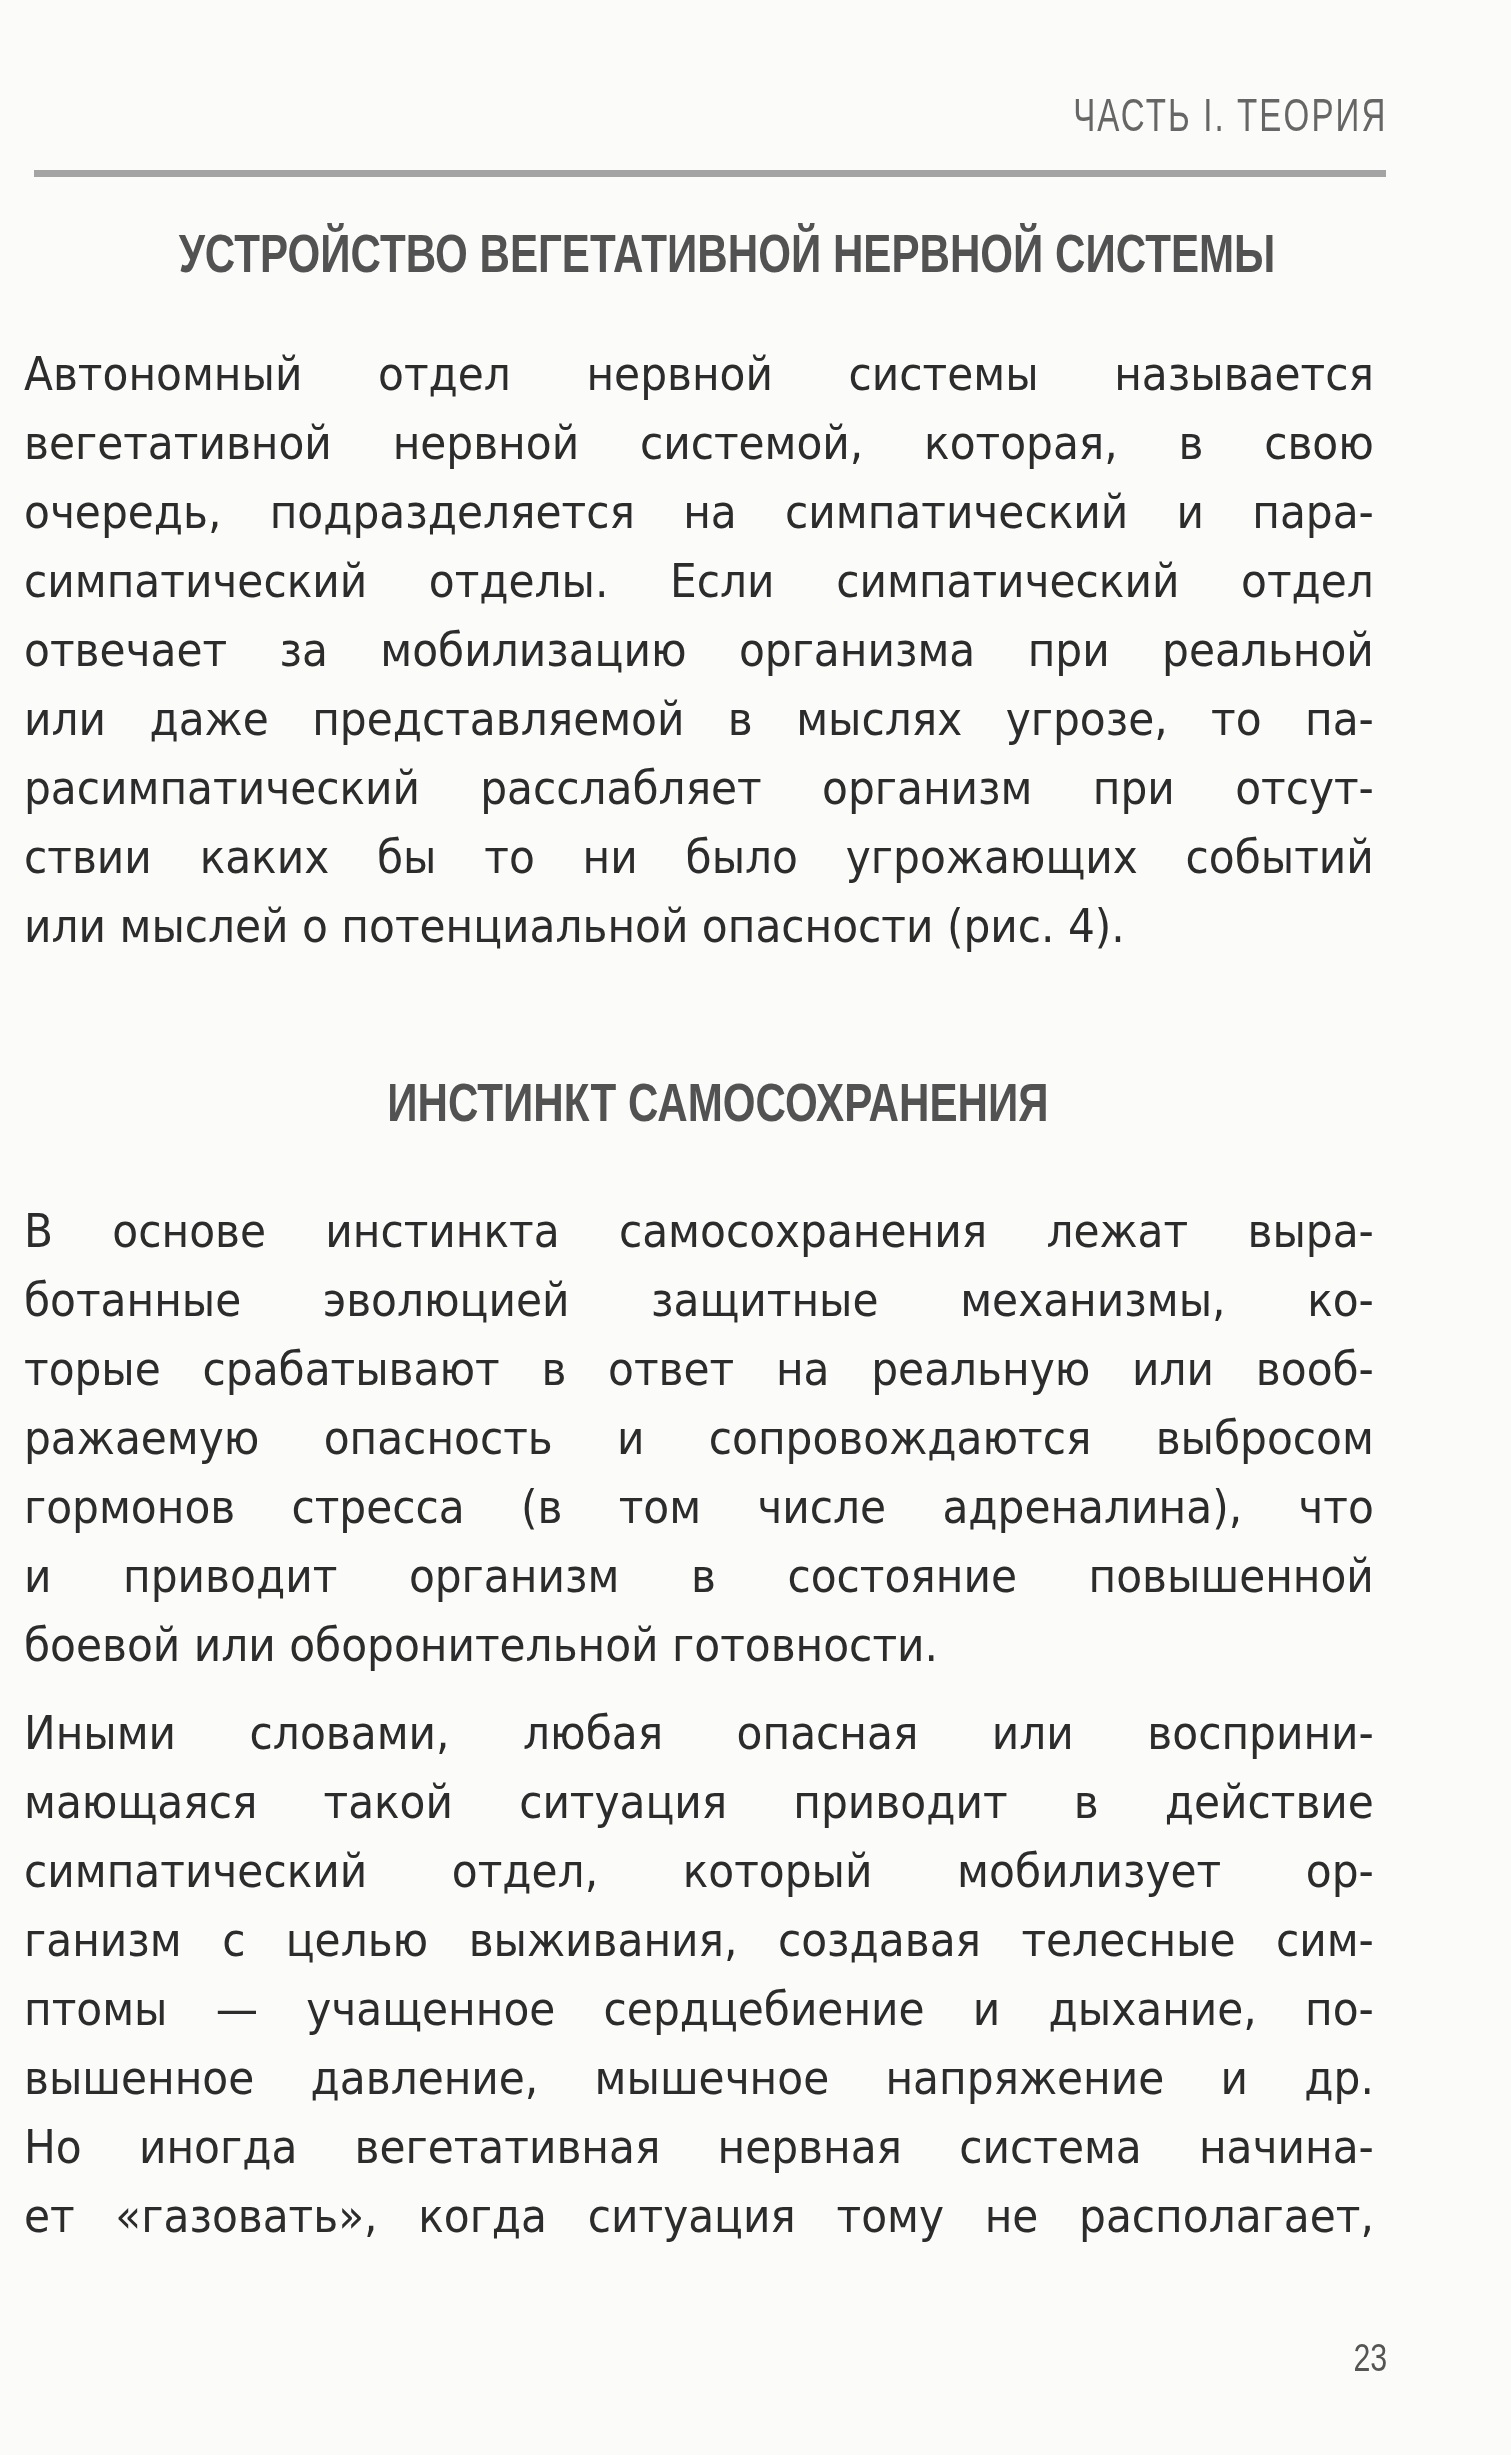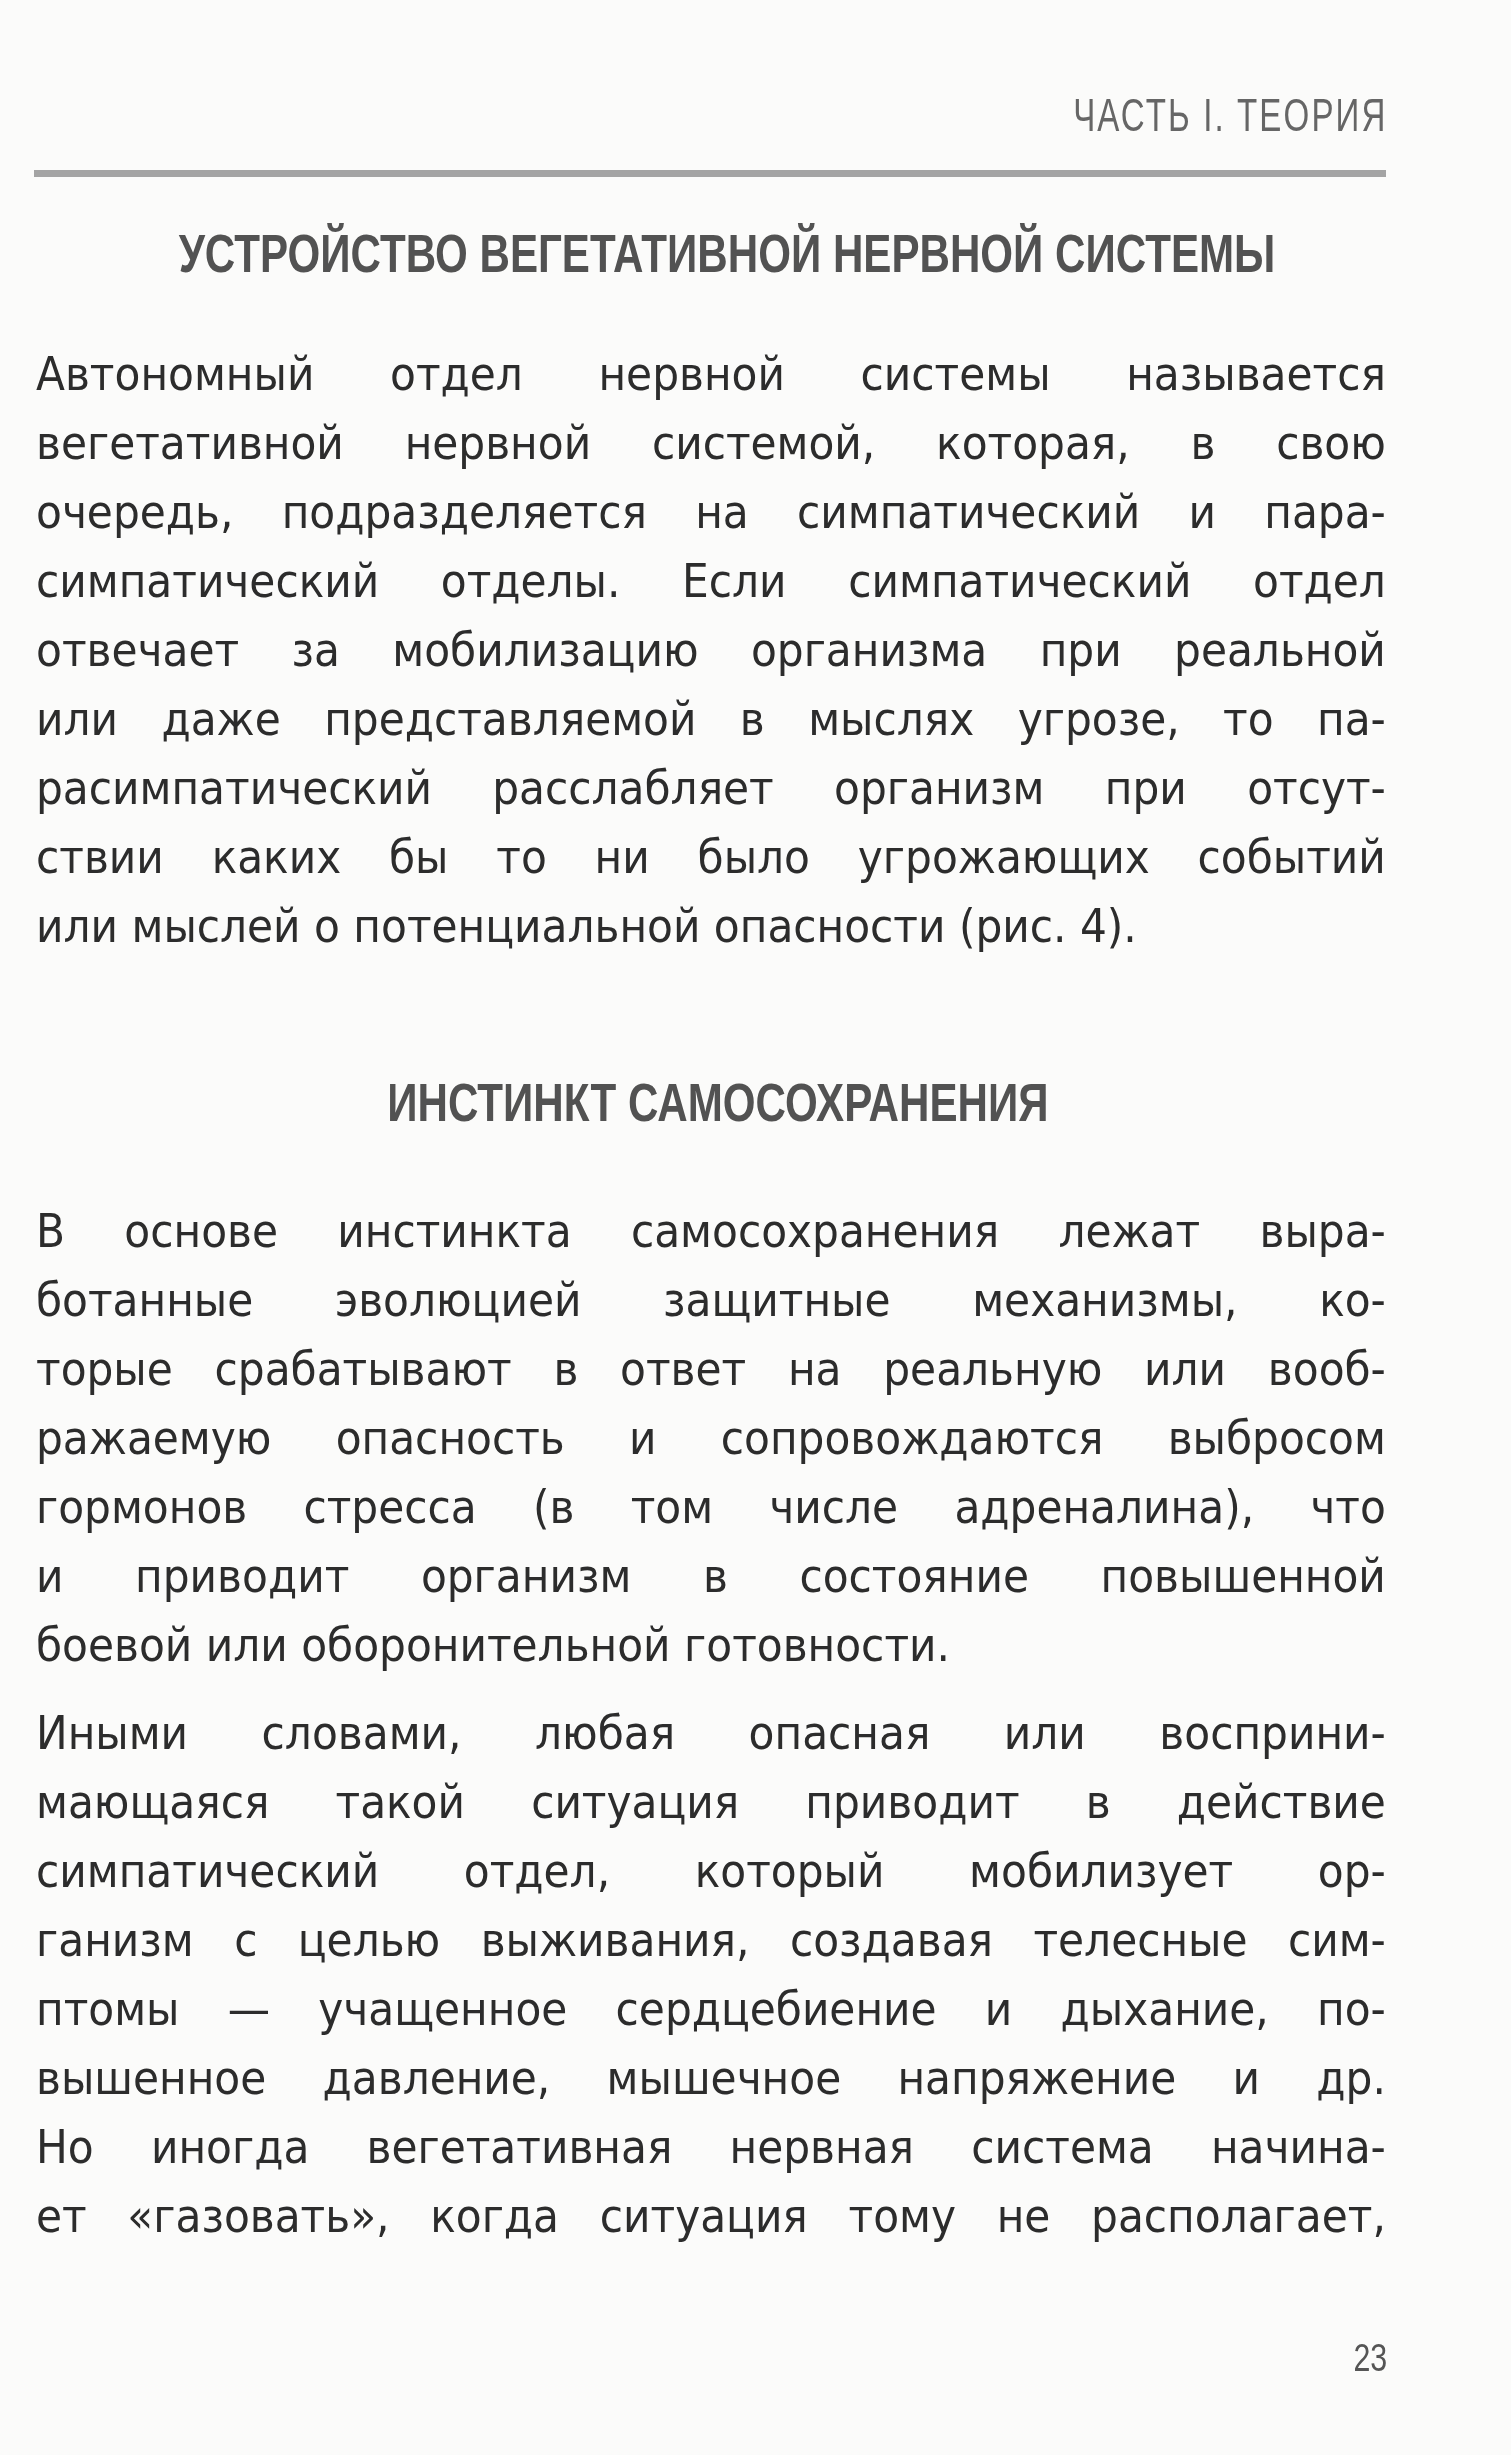--- a/index.html
+++ b/index.html
@@ -54,21 +54,21 @@
     .heading span {
       display: inline-block;
       transform: scaleX(0.78);
       transform-origin: center center;
     }
     .h1 { top: 222px; font-size: 54px; left: -29px; }
     .h2 { top: 1071px; font-size: 54px; left: -38px; }
 
     .para {
       position: absolute;
-      left: 36px;
+      left: 24px;
       width: 1350px;
       font-family: "DejaVu Sans", sans-serif;
       font-size: 47px;
       color: #2c2c2c;
     }
     .line {
       display: block;
       height: 69px;
       line-height: 69px;
       white-space: nowrap;

